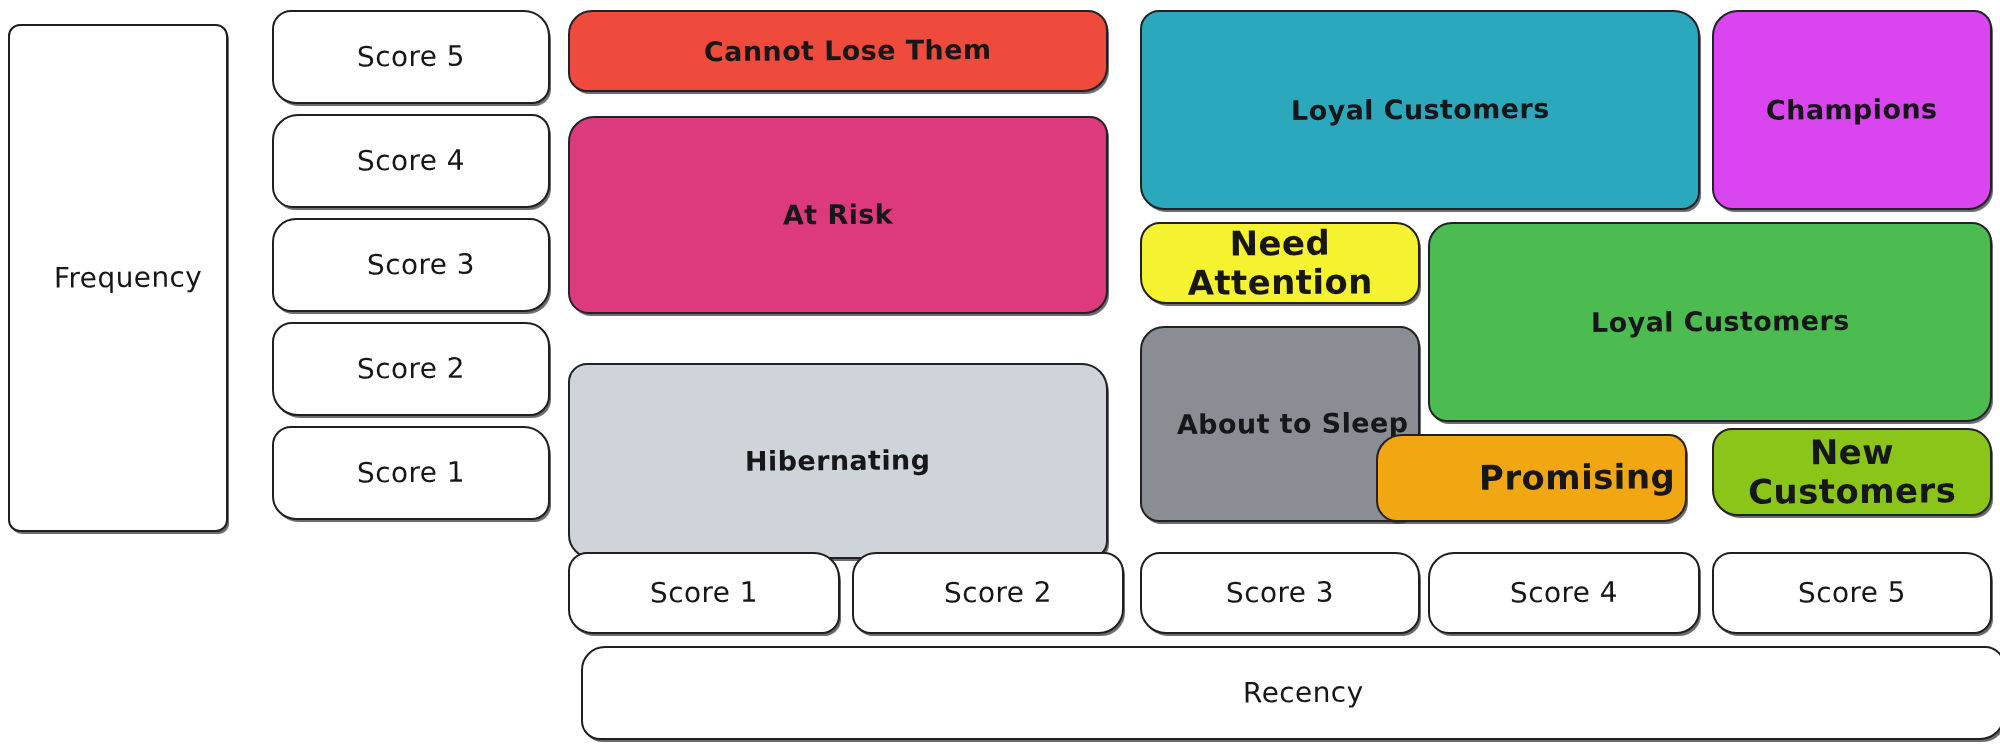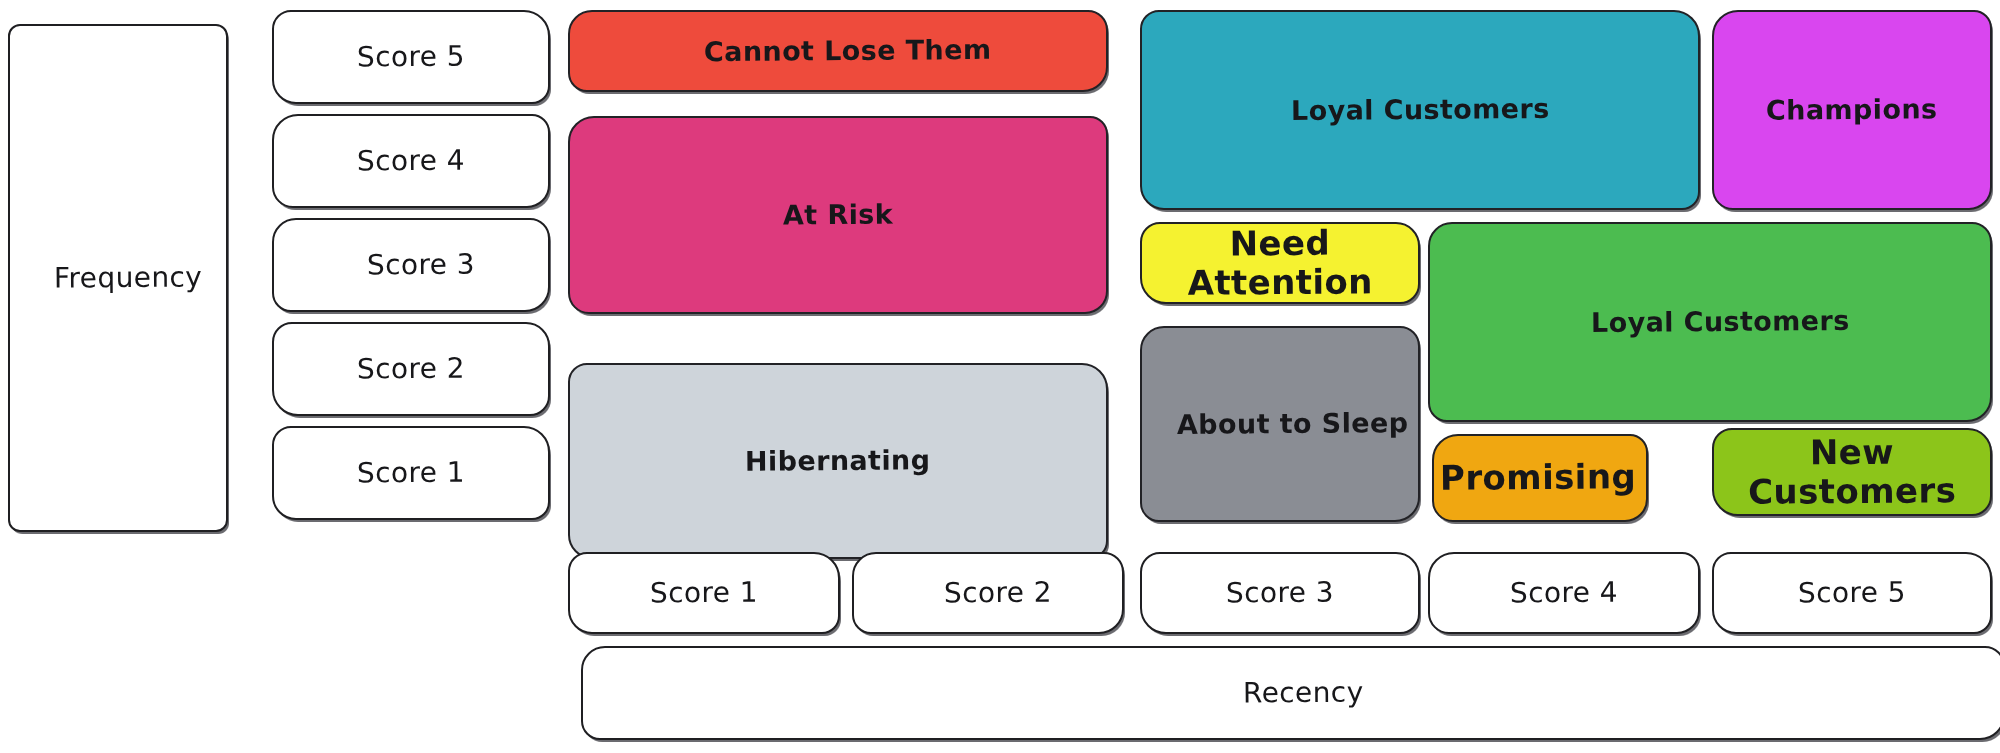--- a/index.html
+++ b/index.html
@@ -117,21 +117,21 @@
   </div>
 
   <div class="box seg-box r2" style="left:568px; top:326px; width:540px; height:196px; background:#ced4da;margin-top:37px;">
     <span>Hibernating</span>
   </div>
 
   <div class="box seg-box r1" style="left:1140px; top:326px; width:280px; height:196px; background:#8a8d94;justify-content:flex-end;">
     <span>About to Sleep</span>
   </div>
 
-  <div class="box seg-box small r3" style="left:1432px; top:434px; width:216px; height:88px; background:#f0a711;">
+  <div class="box seg-box small r3" style="left:1376px; top:434px; width:311px; height:88px; background:#f0a711;">
     <span>Promising</span>
   </div>
 
   <div class="box seg-box small r4" style="left:1712px; top:428px; width:280px; height:88px; background:#8cc51a;">
     <span>New Customers</span>
   </div>
 
   <div class="box label-box r2" style="left:568px; top:552px; width:272px; height:82px;">
     <span>Score 1</span>
   </div>

